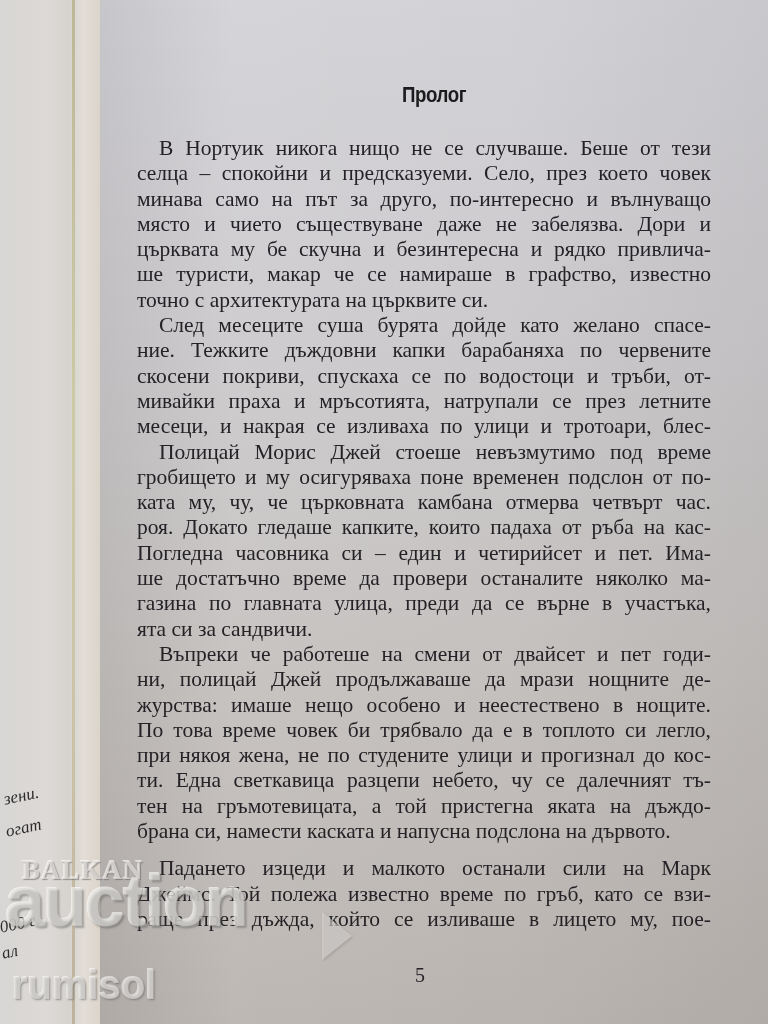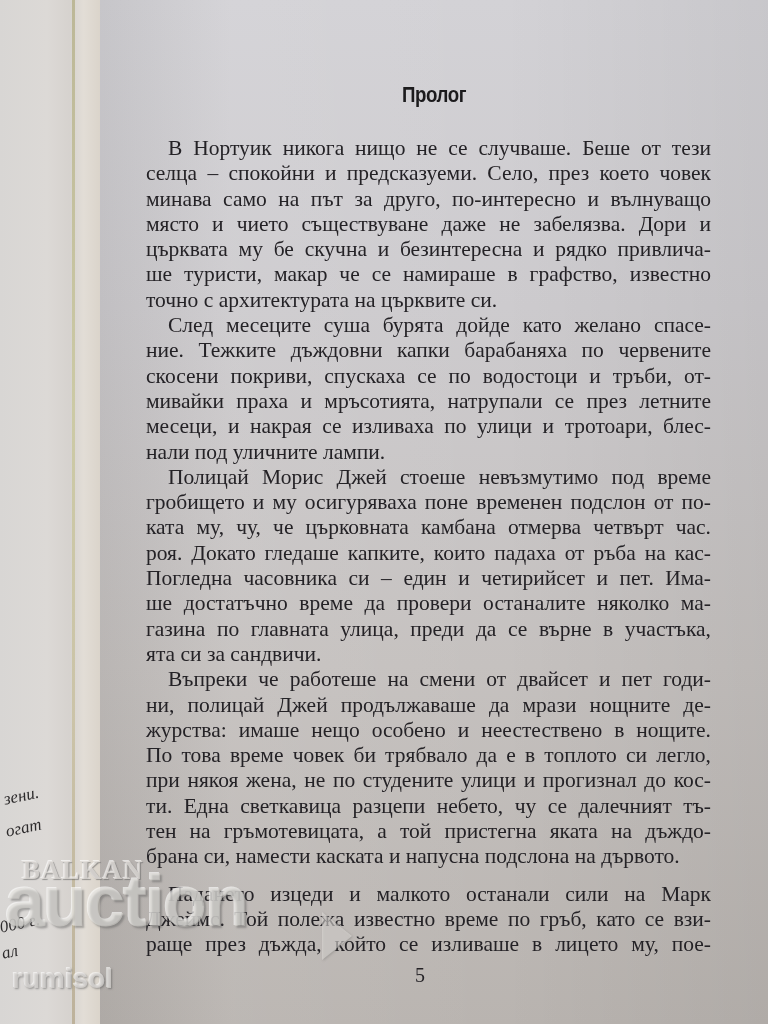--- a/index.html
+++ b/index.html
@@ -38,21 +38,21 @@
   .chapter-title {
     position: absolute; left: 100px; width: 668px; top: 82px; text-align: center;
     font-family: "Liberation Sans", "DejaVu Sans", sans-serif;
     font-weight: bold; font-size: 22px; color: #1c1b1d; letter-spacing: -0.5px;
     transform: scaleX(0.85);
   }
   .text-block {
     position: absolute; left: 137px; top: 136px; width: 574px;
     font-size: 21.5px; line-height: 25.3px; color: #242226;
   }
-  .line { display: block; white-space: nowrap; text-align: justify; text-align-last: justify; height: 25.3px; margin-left: 9px; }
+  .line { display: block; white-space: nowrap; text-align: justify; text-align-last: justify; height: 25.3px; }
   .line.last { text-align-last: left; }
   .line.indent { padding-left: 22px; }
   .gap { height: 12px; }
   .page-number {
     position: absolute; left: 100px; width: 640px; top: 964px; text-align: center;
     font-size: 20px; color: #242226;
   }
   .watermark { position: absolute; left: 0; top: 0; pointer-events: none; }
   .wm-balkan {
     position: absolute; left: 22px; top: 855px;
@@ -62,21 +62,21 @@
   }
   .wm-auction {
     position: absolute; left: 5px; top: 860px;
     font-family: "Liberation Sans", "DejaVu Sans", sans-serif; font-weight: bold;
     font-size: 72px; color: rgba(220,218,214,.55); letter-spacing: -2px;
     text-shadow: 2px 2px 2px rgba(90,90,90,.45), -1px -1px 0 rgba(255,255,255,.6);
   }
   .wm-rumisol {
     position: absolute; left: 12px; top: 963px;
     font-family: "Liberation Sans", "DejaVu Sans", sans-serif; font-weight: bold;
-    font-size: 28px; color: rgba(222,220,216,.7);
+    font-size: 40px; color: rgba(222,220,216,.7);
     text-shadow: 1px 1px 2px rgba(90,90,90,.55), -1px -1px 0 rgba(255,255,255,.6);
   }
   .wm-play {
     position: absolute; left: 322px; top: 912px; width: 0; height: 0;
     border-top: 24px solid transparent; border-bottom: 24px solid transparent;
     border-left: 30px solid rgba(225,222,218,.55);
     filter: drop-shadow(1px 1px 1px rgba(80,80,80,.45));
   }
 </style>
 </head>
@@ -101,21 +101,20 @@
     <span class="line">минава само на път за друго, по-интересно и вълнуващо</span>
     <span class="line">място и чието съществуване даже не забелязва. Дори и</span>
     <span class="line">църквата му бе скучна и безинтересна и рядко привлича-</span>
     <span class="line">ше туристи, макар че се намираше в графство, известно</span>
     <span class="line last">точно с архитектурата на църквите си.</span>
     <span class="line indent">След месеците суша бурята дойде като желано спасе-</span>
     <span class="line">ние. Тежките дъждовни капки барабаняха по червените</span>
     <span class="line">скосени покриви, спускаха се по водостоци и тръби, от-</span>
     <span class="line">мивайки праха и мръсотията, натрупали се през летните</span>
     <span class="line">месеци, и накрая се изливаха по улици и тротоари, блес-</span>
-    <span class="line last">нали под уличните лампи.</span>
     <span class="line indent">Полицай Морис Джей стоеше невъзмутимо под време</span>
     <span class="line">гробището и му осигуряваха поне временен подслон от по-</span>
     <span class="line">ката му, чу, че църковната камбана отмерва четвърт час.</span>
     <span class="line">роя. Докато гледаше капките, които падаха от ръба на кас-</span>
     <span class="line">Погледна часовника си – един и четирийсет и пет. Има-</span>
     <span class="line">ше достатъчно време да провери останалите няколко ма-</span>
     <span class="line">газина по главната улица, преди да се върне в участъка,</span>
     <span class="line last">ята си за сандвичи.</span>
     <span class="line indent">Въпреки че работеше на смени от двайсет и пет годи-</span>
     <span class="line">ни, полицай Джей продължаваше да мрази нощните де-</span>

